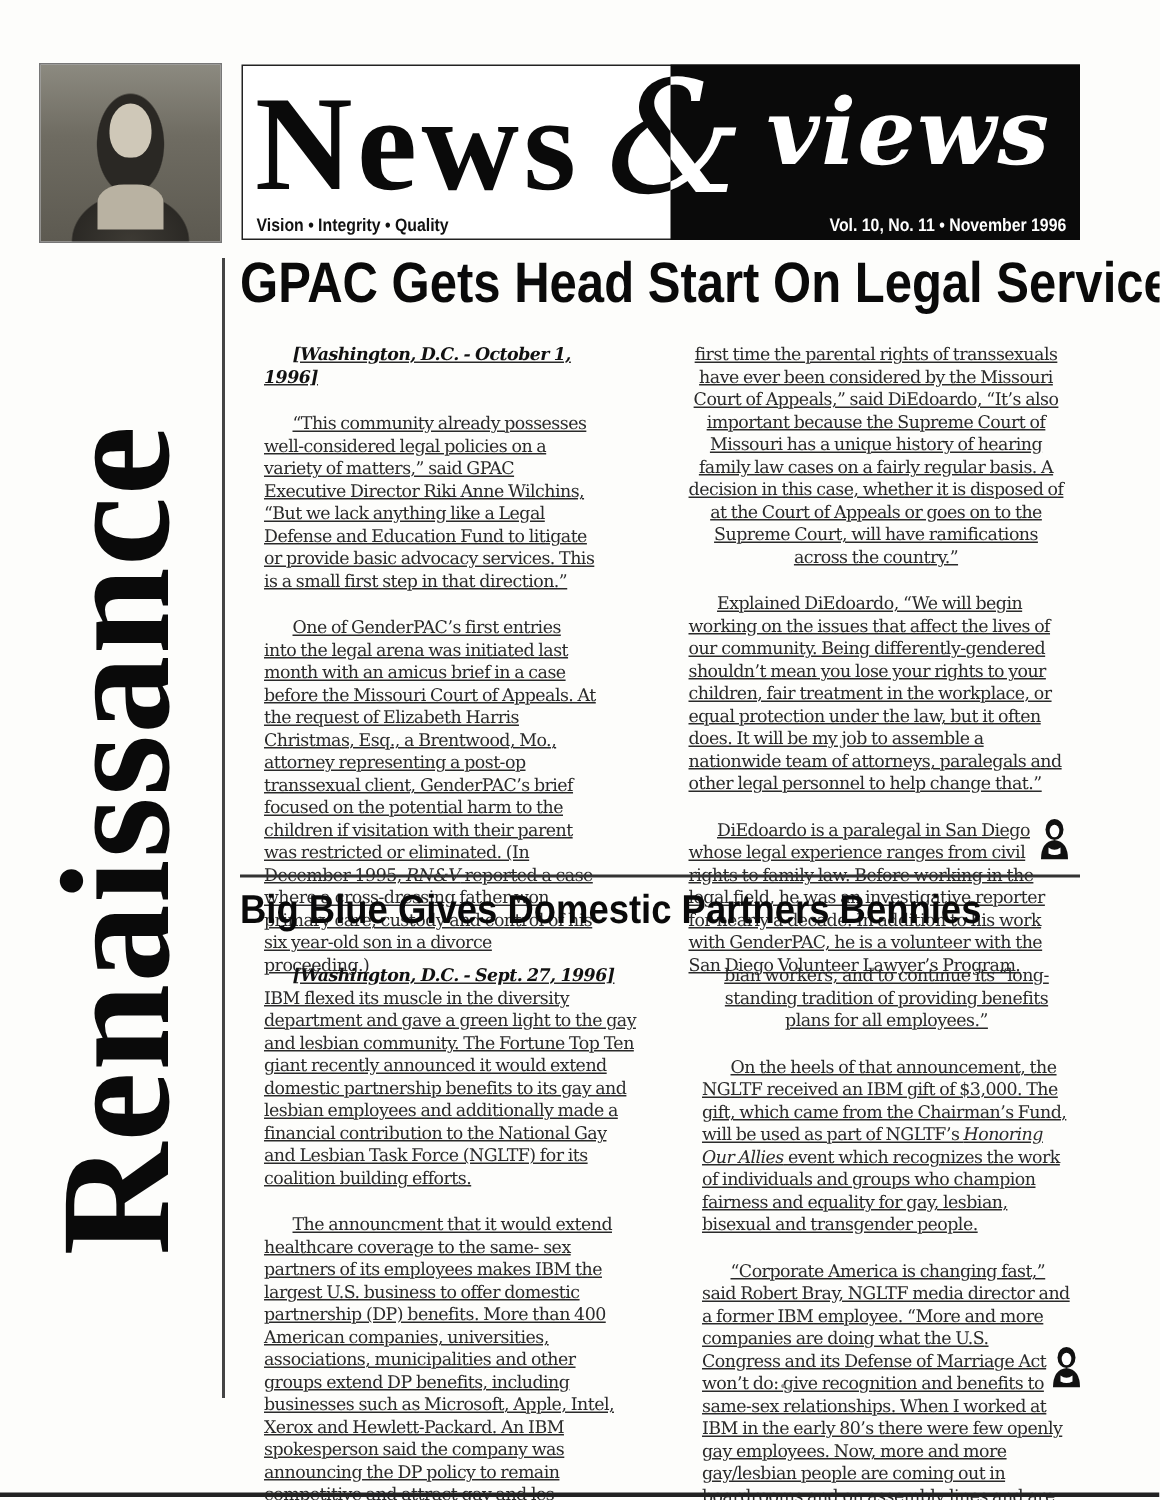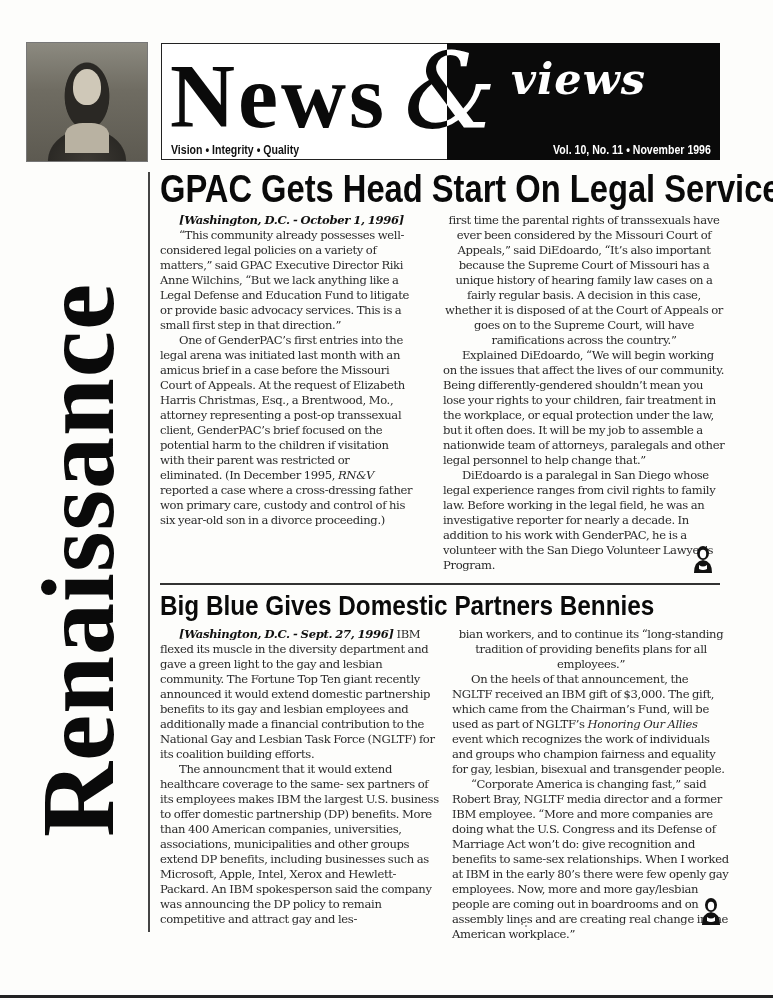--- a/index.html
+++ b/index.html
@@ -43,21 +43,21 @@
     left:404px; top:40px; font-family:"DejaVu Serif", serif; font-style:italic;
     font-size:104px; line-height:1; color:#0a0a0a;
   }
   .title-amp-white {
     left:404px; top:40px; font-family:"DejaVu Serif", serif; font-style:italic;
     font-size:104px; line-height:1; color:#fff;
     clip-path: inset(0 0 0 43px);
   }
   .title-views {
     left:511px; top:58px; font-family:"DejaVu Serif", serif; font-style:italic; font-weight:bold;
-    font-size:43px; line-height:1; color:#fff; letter-spacing:1px;
+    font-size:61px; line-height:1; color:#fff; letter-spacing:1px;
   }
   .tagline {
     left:171px; top:143px; font-family:"Liberation Sans", sans-serif; font-weight:bold;
     font-size:12px; color:#111; transform:scaleX(0.88); transform-origin:left;
   }
   .issue {
     left:553px; top:143px; font-family:"Liberation Sans", sans-serif; font-weight:bold;
     font-size:12px; color:#fff; transform:scaleX(0.88); transform-origin:left; white-space:nowrap;
   }
 
@@ -82,21 +82,21 @@
   .h2 { left:160px; top:593px; font-size:27px; transform:scaleX(0.90); }
 
   .hrule { left:160px; top:583px; width:560px; height:1.5px; background:#333; }
   .bottom-rule { left:0; top:995px; width:773px; height:3px; background:#222; }
 
   
   .col {
     font-family:"DejaVu Serif", serif; font-size:11.6px; line-height:15.0px; color:#2a2a2a;
     letter-spacing:-0.35px; word-spacing:-0.5px;
   }
-  .col p { margin:0; text-indent:19px; }
+  .col p { margin:16px; text-indent:19px;text-decoration:underline; }
   .col p.cont { text-indent:0;text-align:center; }
   .dateline { font-weight:bold; font-style:italic; color:#111; }
   .it { font-style:italic;text-align:right; }
 
   .c1 { left:160px; top:213px; width:254px; }
   .c2 { left:443px; top:213px; width:282px; }
   .c3 { left:160px; top:627px; width:280px; }
   .c4 { left:452px; top:627px; width:278px; }
 
   .mona {

